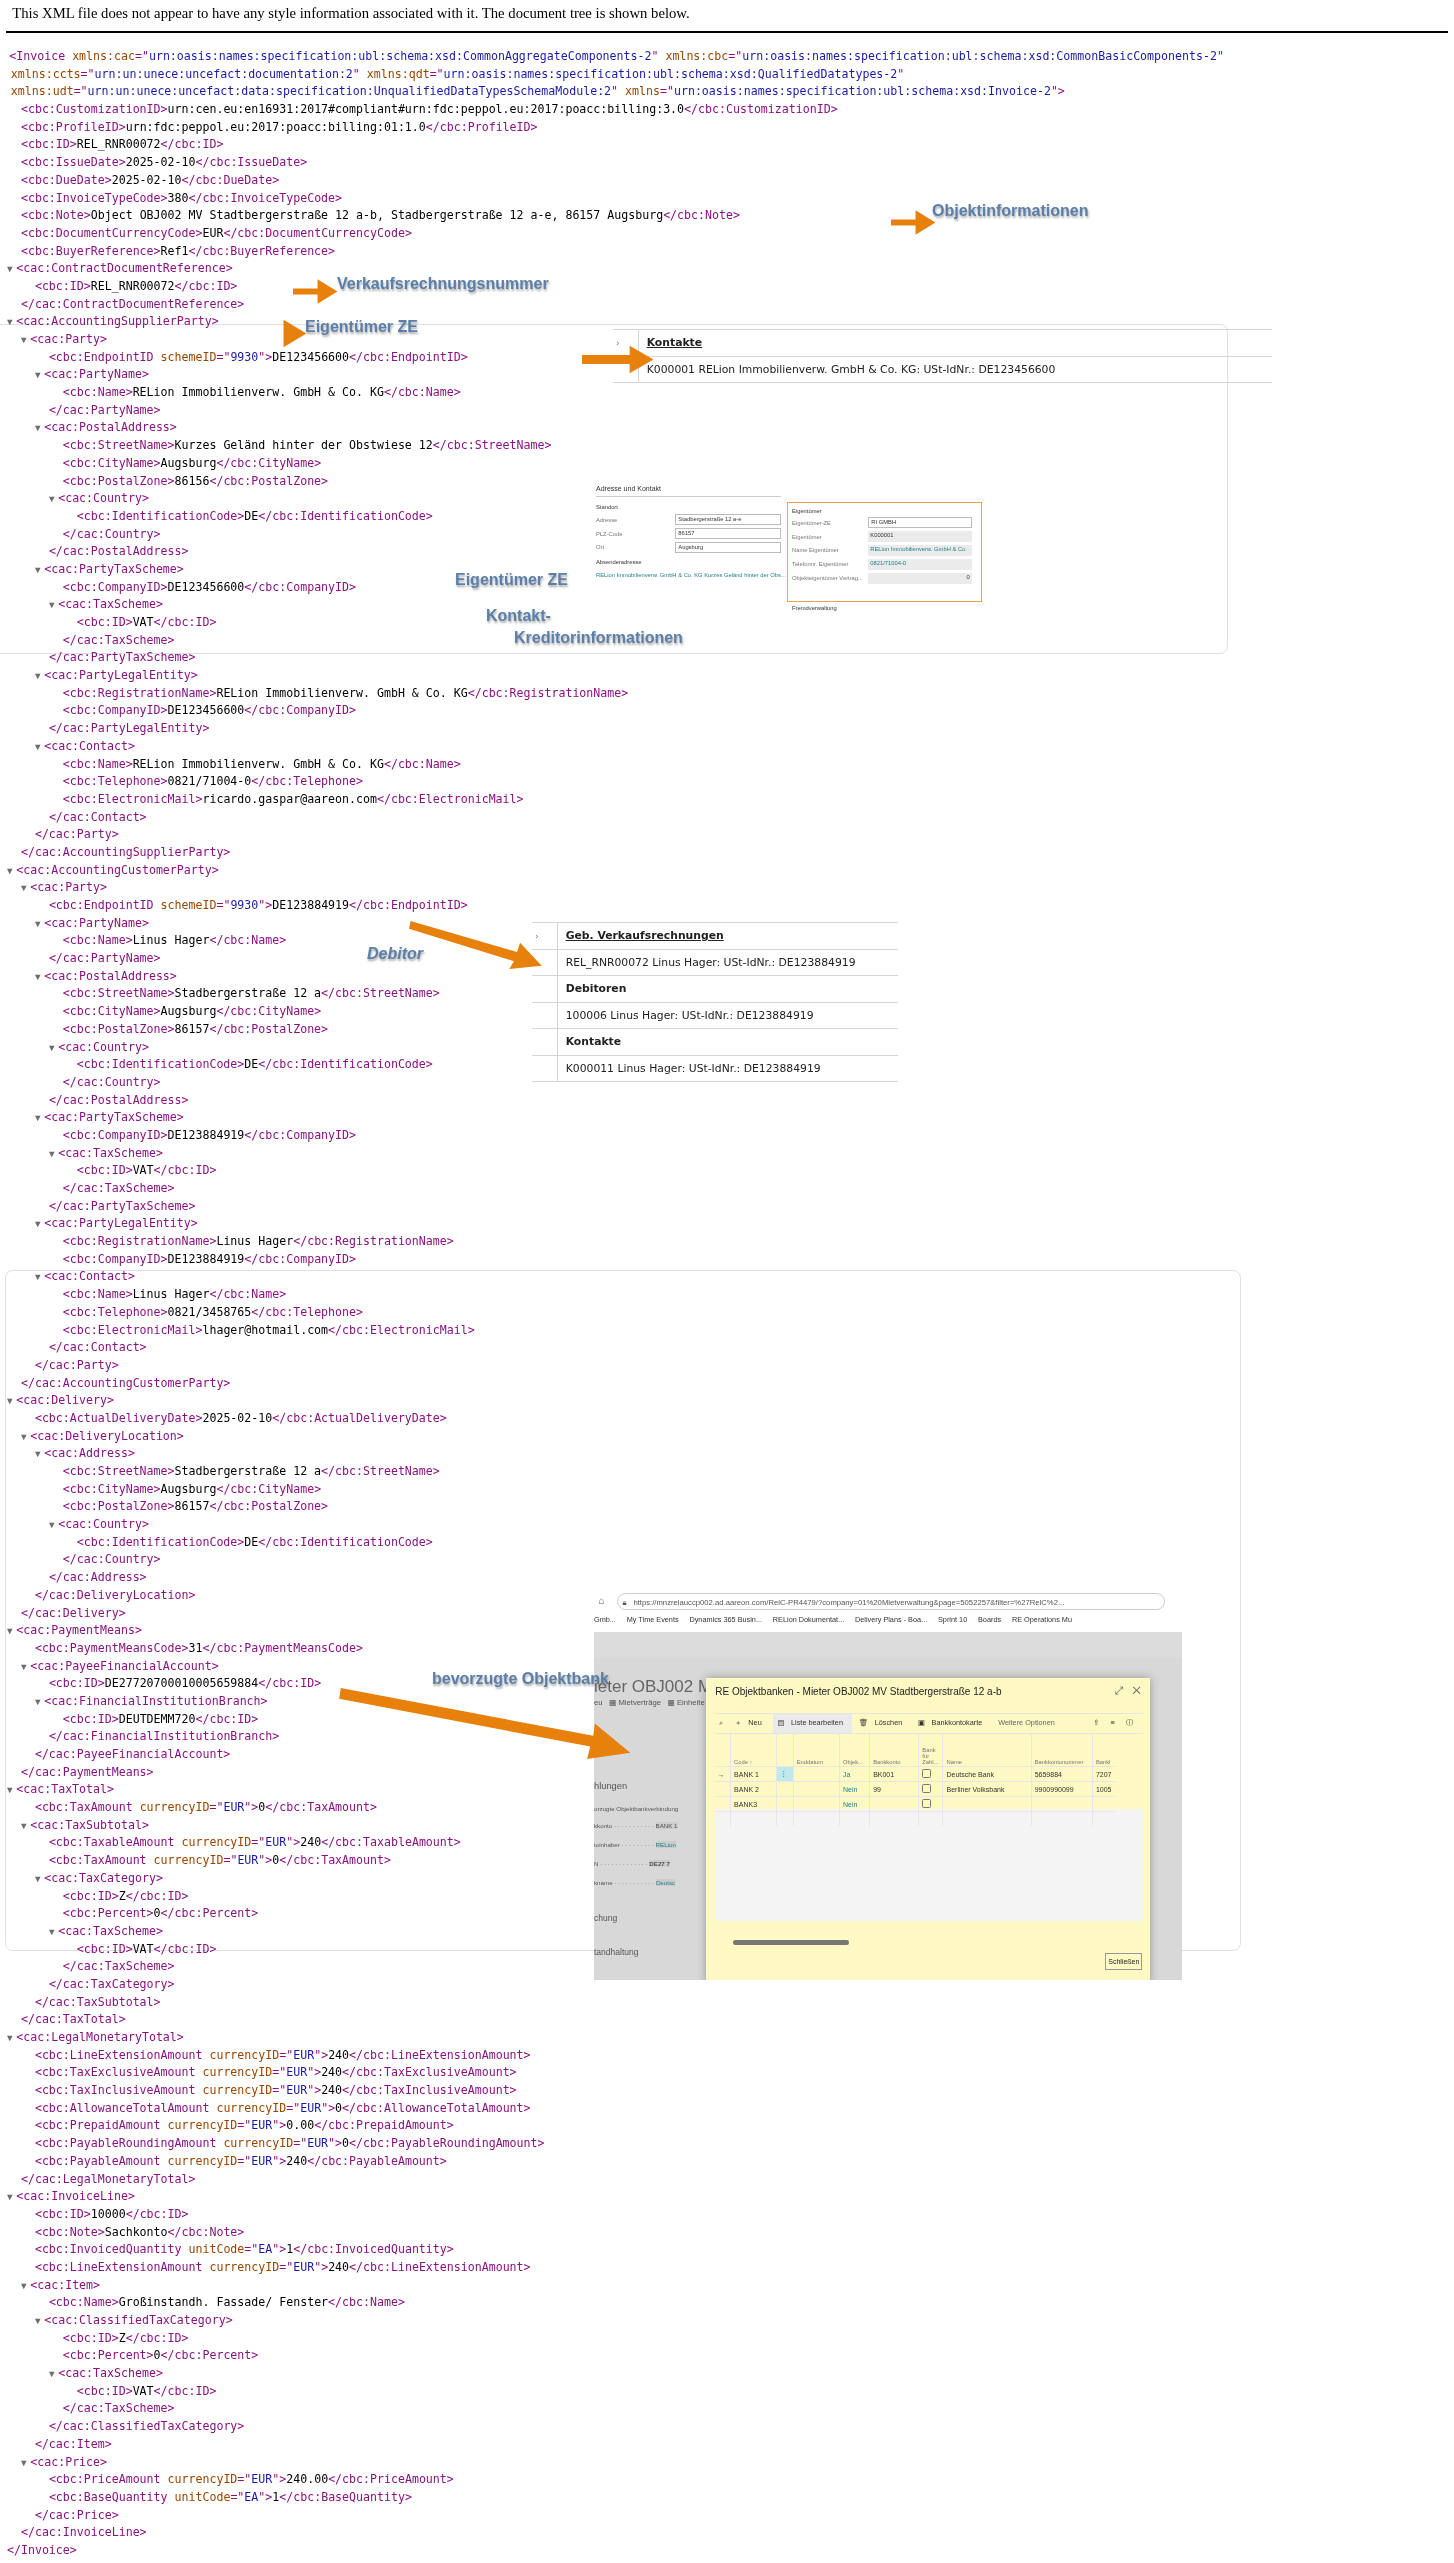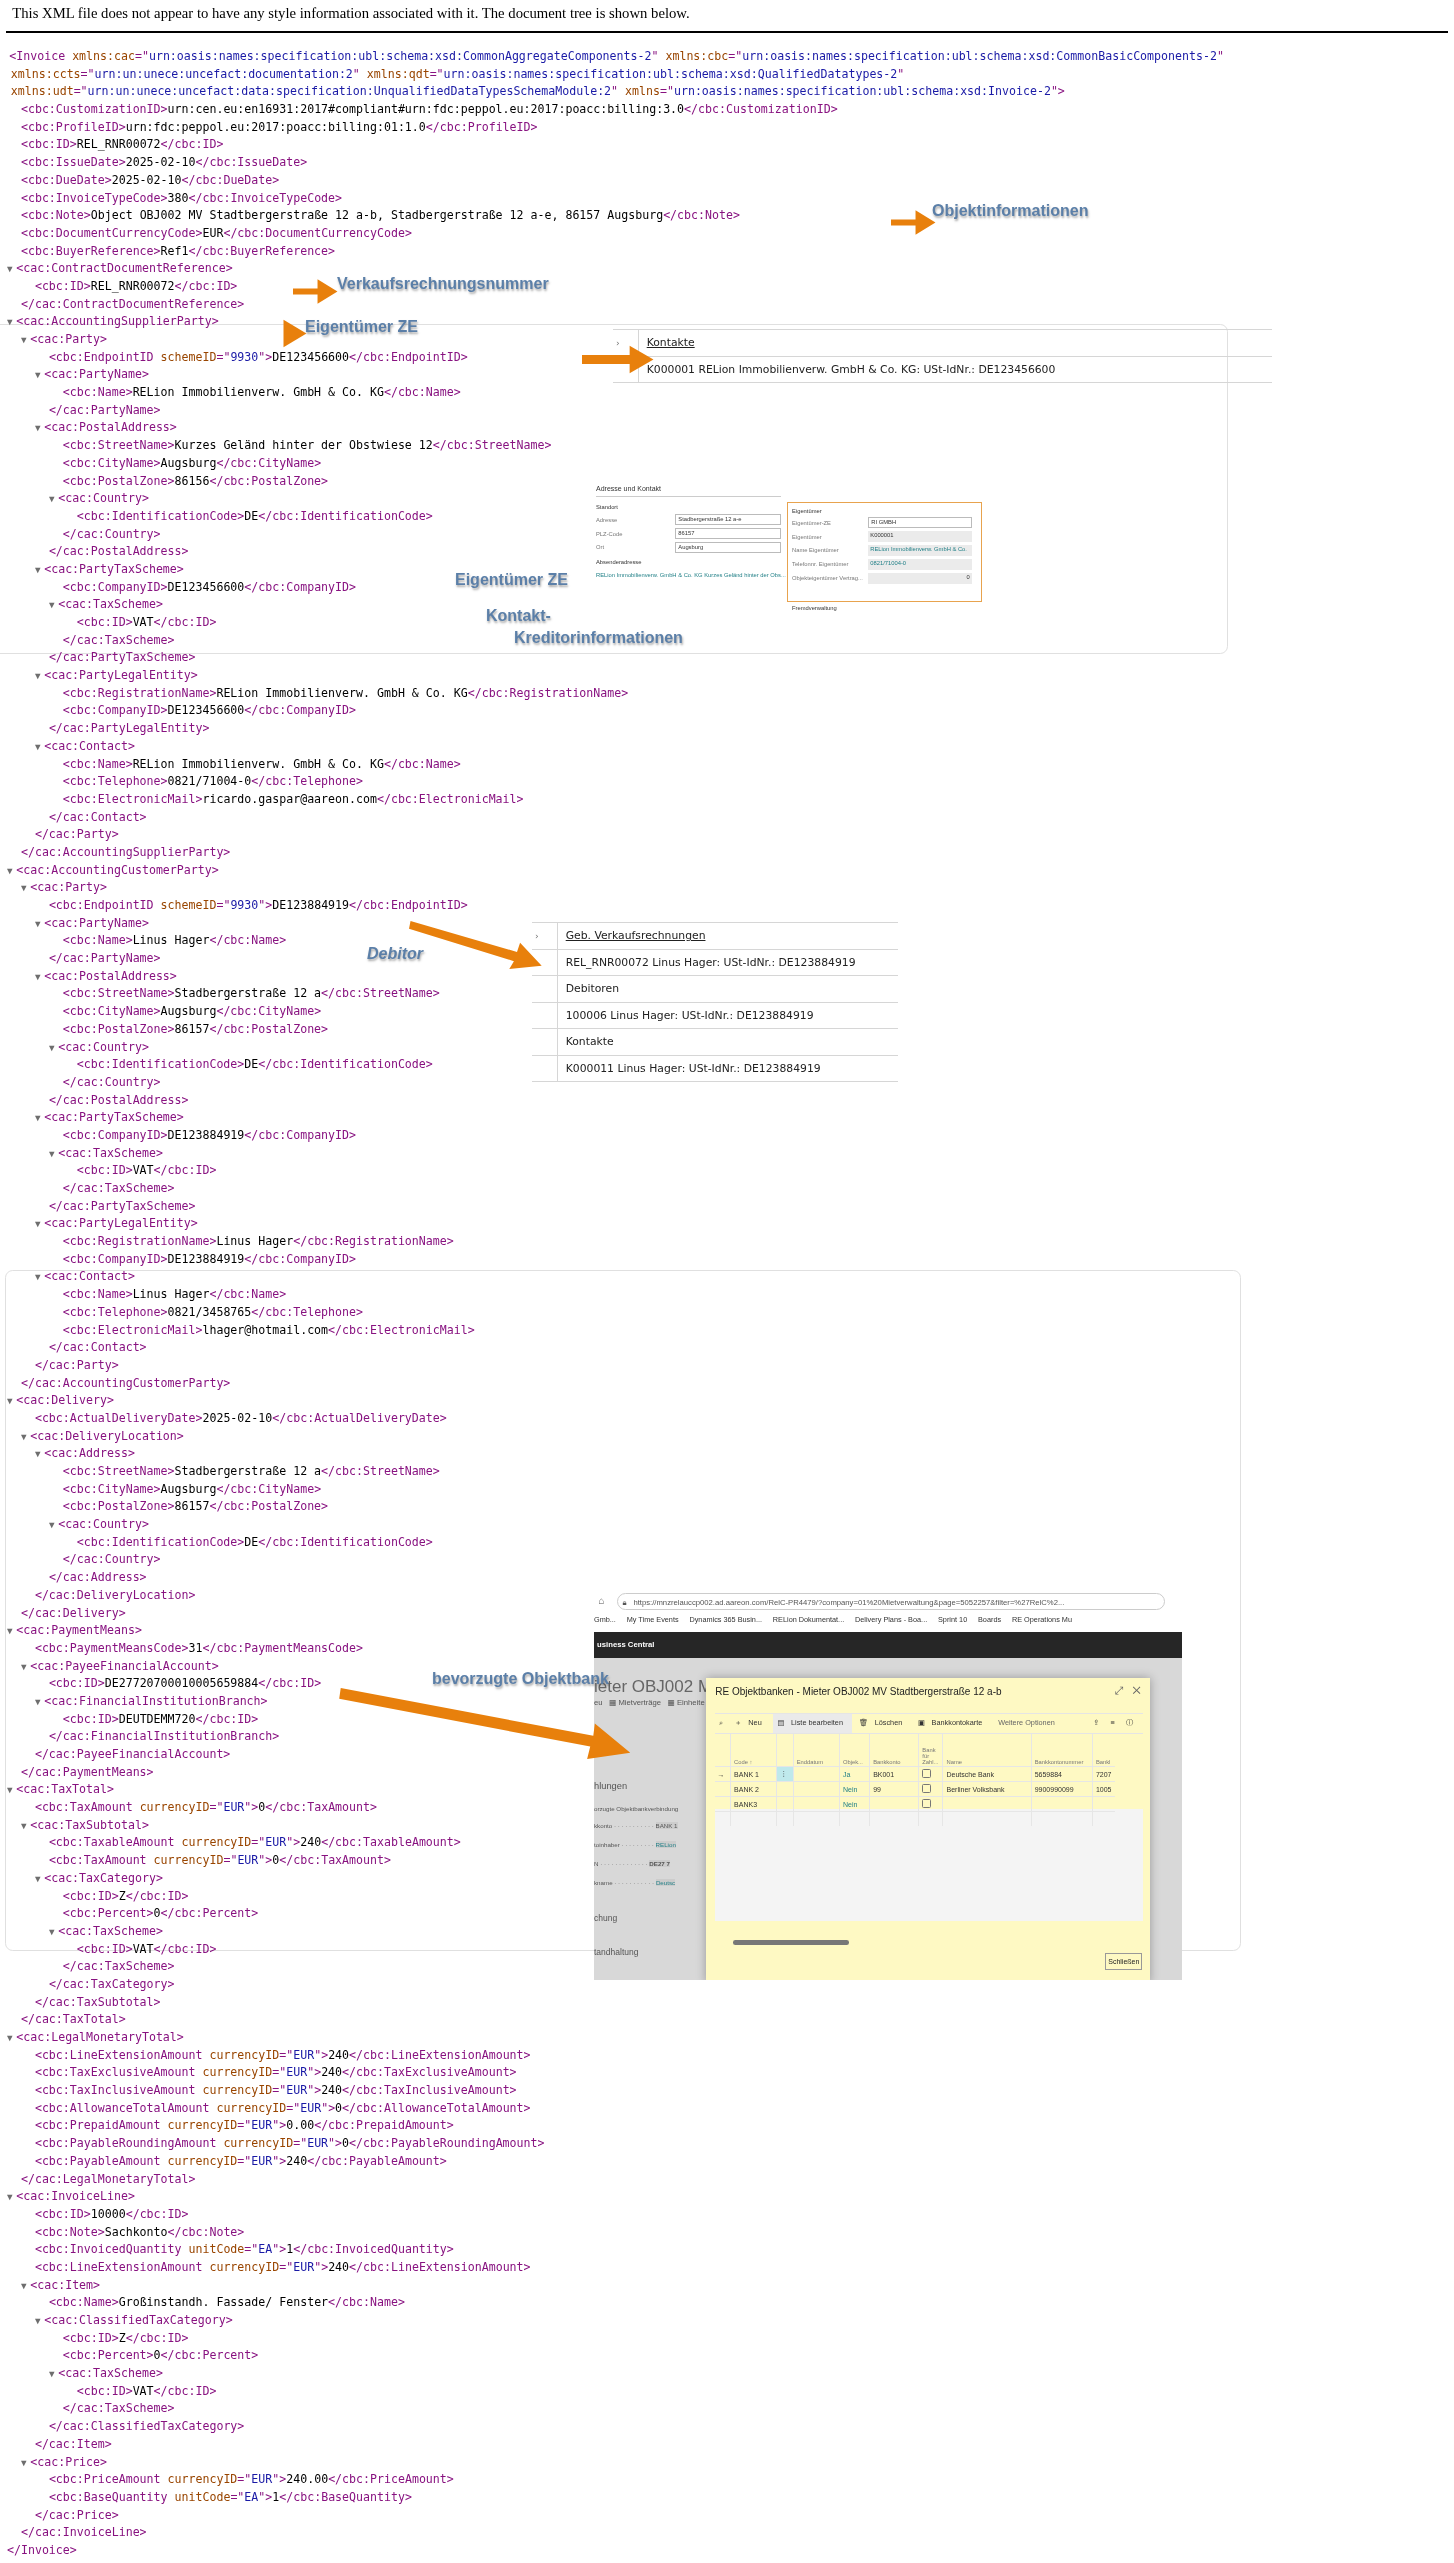--- a/index.html
+++ b/index.html
@@ -31,21 +31,21 @@
     white-space: nowrap;
   }
   .arrow { position: absolute; }
 
   
   .factbox { position: absolute; font-family: "DejaVu Sans", sans-serif; font-size: 10.8px; color: #212121; }
   .factbox .row { display: flex; border-bottom: 0.8px solid #d6d6d6; height: 25.5px; align-items: center; }
   .factbox .row:first-child { border-top: 0.8px solid #d6d6d6; }
   .factbox .gut { width: 26px; height: 100%; border-right: 0.8px solid #d6d6d6; color: #777; font-size: 9.3px; display:flex; align-items:center; padding-left:3.1px; box-sizing:border-box; }
   .factbox .cell { padding-left: 7.7px; }
-  .factbox .h { font-weight: normal; }
+  .factbox .h { font-weight: bold; }
   .factbox .h.u { text-decoration: underline; }
 
   
   .adr { position: absolute; left: 596px; top: 485px; width: 447px; height: 139px;
     font-family: "Liberation Sans", sans-serif; font-size: 5.8px; color: #333; background:#fff; }
   .adr .title { position:absolute; left: 0; top: 0; font-size: 7px; }
   .adr .titleline { position:absolute; left:0; top: 10.8px; width: 185px; height:0.8px; background:#ccc; }
   .adr .lbl { position:absolute; color:#777; }
   .adr .fld { position:absolute; border:0.8px solid #bbb; height: 10.8px; box-sizing:border-box; padding-left:2.3px; line-height:9.3px; color:#333; }
   .adr .fld.ro { border:none; background:#ebebeb; }
@@ -154,21 +154,20 @@
       <div class="cell">K000011 Linus Hager: USt-IdNr.: DE123884919</div>
     </div>
 </div>
 
 <div class="bc">
   <div class="addr">
     <span style="position:absolute;left:4.6px;top:4.6px;font-size:10px;color:#555;">⌂</span>
     <div class="url"><span style="position:absolute;left:4.6px;">🔒︎</span><span>https://mnzrelauccp002.ad.aareon.com/RelC-PR4479/?company=01%20Mietverwaltung&amp;page=5052257&amp;filter=%27RelC%2...</span></div>
   </div>
   <div class="bm" id="bm"><span>Gmb...</span><span>My Time Events</span><span>Dynamics 365 Busin...</span><span>RELion Dokumentat...</span><span>Delivery Plans - Boa...</span><span>Sprint 10</span><span>Boards</span><span>RE Operations Mu</span></div>
-  <div class="bar"><span style="padding-left:3.1px">usiness Central</span></div>
   <div class="bg">
     <div class="bgtext" style="left:0;top:19px;font-size:17px;color:#666">ieter OBJ002 MV S</div>
     <div class="bgtext" style="left:0;top:40px"><span>eu</span> &nbsp; ▦ <span>Mietverträge</span> &nbsp; ▦ <span>Einheite</span></div>
     <div class="bgtext" style="left:0;top:123px;font-size:9.3px">hlungen</div>
     <div class="bgtext" style="left:0;top:147px;font-size:6.2px">orzugte Objektbankverbindung</div>
     <div class="bgtext" style="left:0;top:164px;font-size:6.2px"><span>kkonto</span> · · · · · · · · · · · <span style="background:#ccc">BANK 1</span></div>
     <div class="bgtext" style="left:0;top:183px;font-size:6.2px"><span>toinhaber</span> · · · · · · · · · <span style="background:#ccc;color:#1f7f86">RELion</span></div>
     <div class="bgtext" style="left:0;top:202px;font-size:6.2px"><span>N</span> · · · · · · · · · · · · · <span style="background:#ccc;font-weight:bold">DE27 7</span></div>
     <div class="bgtext" style="left:0;top:221px;font-size:6.2px"><span>kname</span> · · · · · · · · · · · <span style="background:#ccc;color:#1f7f86">Deutsc</span></div>
     <div class="bgtext" style="left:0;top:255px;font-size:8.5px">chung</div>

